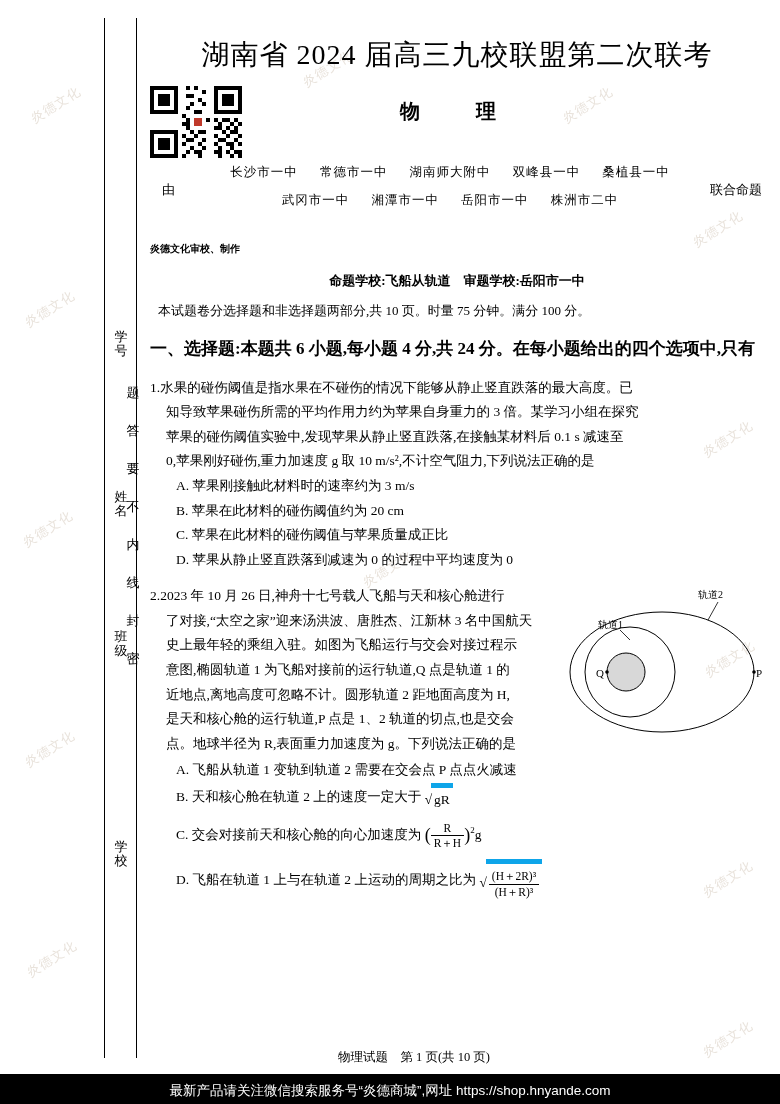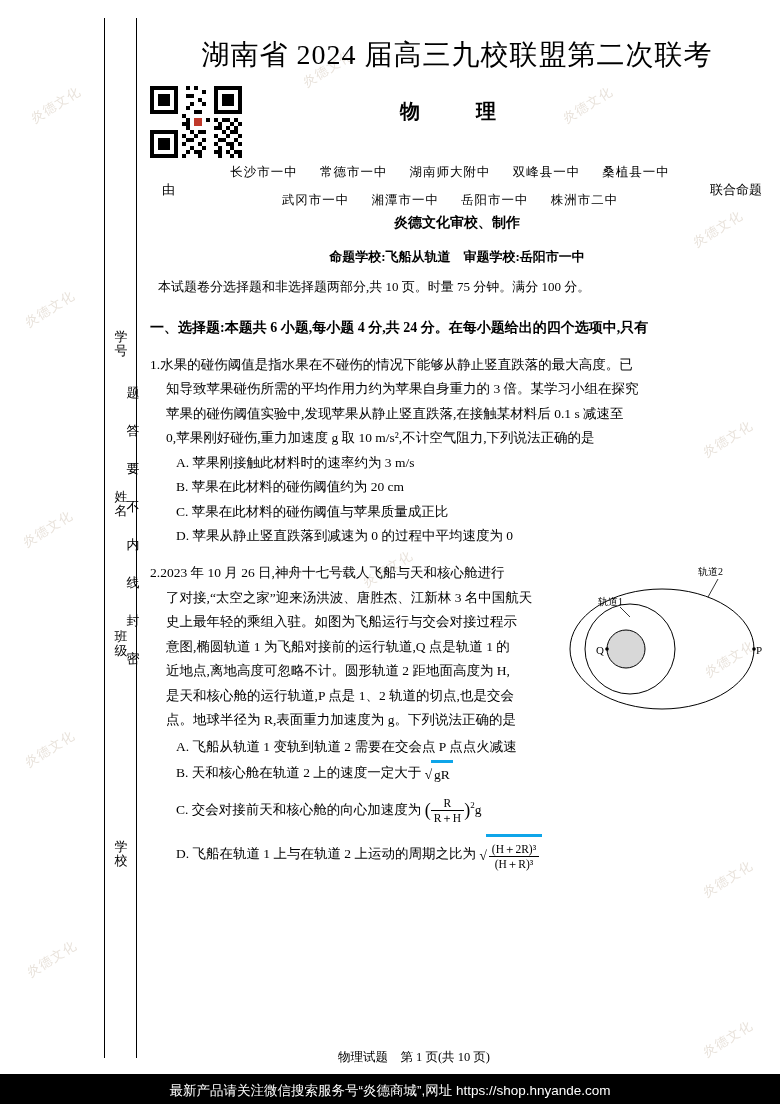--- a/index.html
+++ b/index.html
@@ -52,52 +52,52 @@
     margin-top:34px;font-size:12.5px;position:relative;
   }
   .schools .by{position:absolute;left:12px;top:22px;font-size:13px;}
   .schools .lianhe{position:absolute;right:2px;top:22px;font-size:13px;}
   .schools .row{
     text-align:center;letter-spacing:1px;line-height:2.2;
     padding:0 72px 0 58px;
   }
   .schools .row span{margin:0 9px;}
 
-  .maker{text-align:center;font-size:14px;font-weight:bold;margin-top:0;}
+  .maker{font-size:10px;font-weight:bold;margin-top:28px;}
   .makers2{text-align:center;font-size:13px;font-weight:bold;margin-top:16px;}
   .note{font-size:13px;margin-top:12px;text-indent:0;padding-left:8px;}
 
   .score{
     text-align:right;font-size:13.5px;margin-top:26px;padding-right:26px;
   }
   .score .line{display:inline-block;border-bottom:1px solid #000;width:100px;height:14px;vertical-align:-3px;margin-left:4px;}
 
   .sec-title{
-    font-size:14px;font-weight:bold;margin-top:20px;line-height:1.75;
+    font-size:17px;font-weight:bold;margin-top:14px;line-height:1.75;
   }
   .sec-title .ind{display:block;text-indent:1.6em;}
 
   .q{font-size:13.5px;line-height:1.82;margin-top:12px;position:relative;}
   .q p{margin:0;}
   .q .first{text-indent:0;}
   .q .body{padding-left:16px;}
   .opt{padding-left:26px;}
   .opt p{margin:0;}
 
   .q2wrap{position:relative;}
   .q2text{width:400px;}
   .orbit{
     position:absolute;right:-6px;top:-4px;width:212px;height:170px;
   }
 
   .frac{display:inline-block;vertical-align:middle;text-align:center;font-size:11.5px;line-height:1.25;}
   .frac .num{display:block;border-bottom:1px solid #000;padding:0 3px;}
   .frac .den{display:block;padding:0 3px;}
   .sqrt{display:inline-block;vertical-align:middle;}
-  .sqrt .rad{display:inline-block;border-top:3px solid #0ea5e9;padding:0 3px;margin-left:-1px;}
+  .sqrt .rad{display:inline-block;border-top:5px solid #0ea5e9;padding:0 3px;margin-left:-1px;}
 
   .footer-line{
     position:absolute;left:0;right:0;bottom:38px;text-align:center;font-size:12.5px;padding-left:48px;
   }
   .footer-bar{
     position:absolute;left:0;right:0;bottom:0;height:30px;background:#000;
   }
   .footer-text{
     position:absolute;left:0;right:0;bottom:4px;text-align:center;
     color:#fff;font-size:13.5px;font-family:"Liberation Sans",sans-serif;

